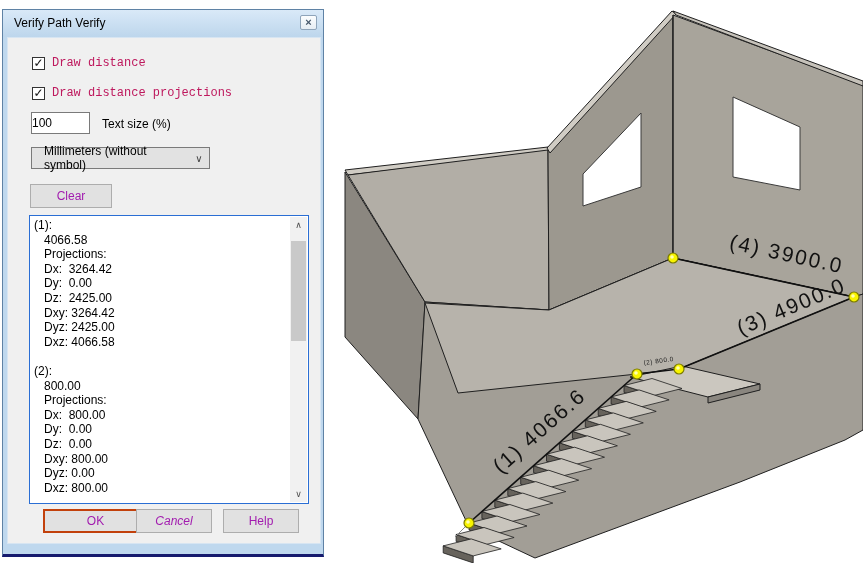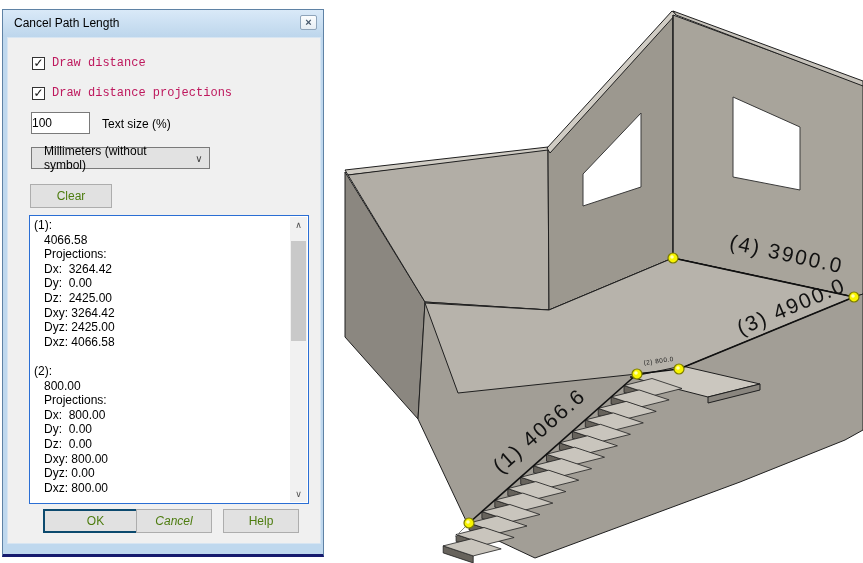--- a/index.html
+++ b/index.html
@@ -45,24 +45,24 @@
   .text-size-label { position:absolute; left:99px; top:102px; height:22px; line-height:24px; font-size:12px; }
   .dropdown {
     position:absolute; left:28px; top:137px; width:179px; height:22px;
     background:#e2e2e2; border:1px solid #7a7a7a; cursor:pointer;
     display:flex; align-items:center; font-size:12px;
   }
   .dropdown .sel { padding-left:12px; flex:1; }
   .dropdown .chev { width:20px; text-align:center; font-size:10px; color:#444; }
   .btn {
     position:absolute; height:24px; background:#e1e1e1; border:1px solid #adadad;
-    font-size:12px; text-align:center; line-height:22px; color:#4d7c0f; cursor:pointer;
+    font-size:12px; text-align:center; line-height:22px; color:#a21caf; cursor:pointer;
   }
   .btn-clear { left:27px; top:174px; width:82px; }
-  .btn-ok    { left:40px;  top:499px; width:105px; border:2px solid #0c4a6e; line-height:20px; }
+  .btn-ok    { left:40px;  top:499px; width:105px; border:2px solid #c2410c; line-height:20px; }
   .btn-cancel{ left:133px; top:499px; width:76px;font-style:italic; }
   .btn-help  { left:220px; top:499px; width:76px; }
   .results {
     position:absolute; left:26px; top:205px; width:280px; height:289px;
     background:#fff; border:1px solid #2a6ed4; overflow:hidden;
   }
   .results pre {
     position:absolute; left:4px; top:2px; right:20px;
     font-family:"Liberation Sans", sans-serif; font-size:12px; line-height:14.6px;
     white-space:pre; color:#000;
@@ -82,21 +82,21 @@
   
   .scene { position:absolute; left:330px; top:0; width:533px; height:563px; }
   .cad-label { font-family:"Liberation Sans", sans-serif; fill:#111; font-size:21px; letter-spacing:2px; }
   .cad-label-sm { font-family:"Liberation Sans", sans-serif; fill:#222; font-size:6.5px; letter-spacing:0.5px; }
 </style>
 </head>
 <body>
 
 <div class="dialog">
   <div class="titlebar">
-    <span class="title">Cancel Path Length</span>
+    <span class="title">Verify Path Verify</span>
     <span class="close-btn">×</span>
   </div>
   <div class="panel"></div>
 
   <div class="cb-row r1">
     <span class="cb-box"><span>✓</span></span>
     <span class="cb-label">Draw distance</span>
   </div>
   <div class="cb-row r2">
     <span class="cb-box"><span>✓</span></span>

